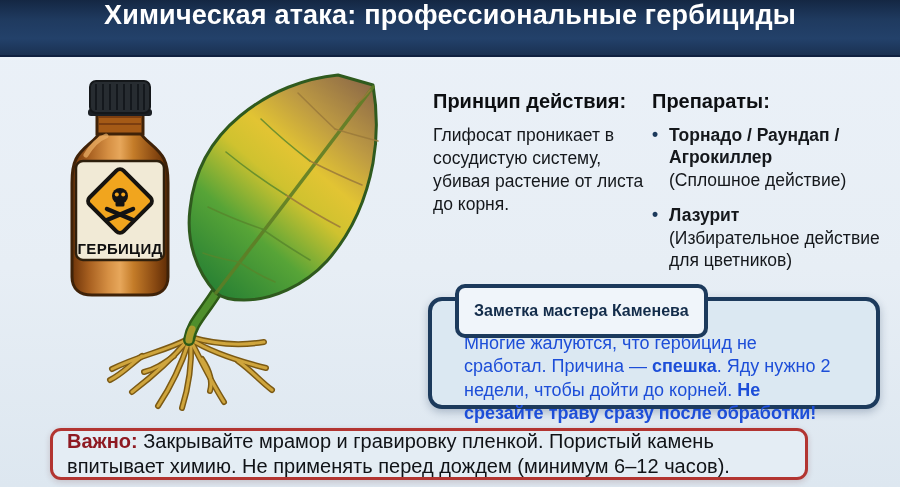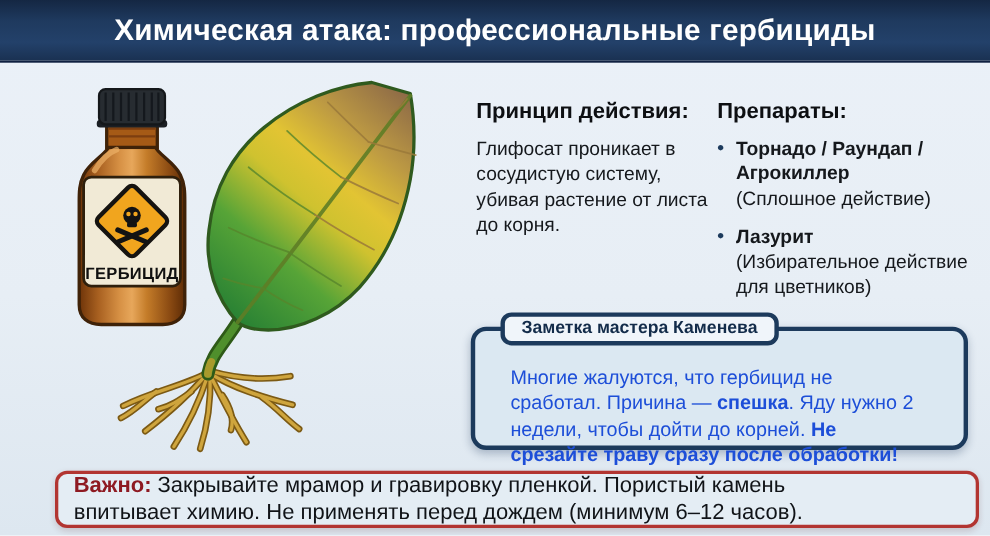--- a/index.html
+++ b/index.html
@@ -6,21 +6,21 @@
   .canvas{
     position:relative;width:900px;height:487px;overflow:hidden;
     background:linear-gradient(180deg,#ebf1f8 0%,#e7eef5 55%,#dde7f0 100%);
     font-family:"Liberation Sans",sans-serif;
   }
   
   .header{
     position:absolute;left:0;top:0;width:900px;height:55px;
     background:linear-gradient(180deg,#142743 0%,#1f3a5f 35%,#23416a 70%,#1a3152 100%);
     border-bottom:2px solid #0f2040;
-    display:flex;align-items:center;justify-content:center;
+    display:flex;align-items:flex-start;justify-content:center;
   }
   .header h1{margin:0;color:#ffffff;font-size:27px;font-weight:700;letter-spacing:.2px;}
 
   
   .illus{position:absolute;left:40px;top:57px;width:400px;height:372px;}
 
   
   .col h2{margin:0 0 11px 0;font-size:20px;font-weight:700;color:#0d0f12;}
   .principle{position:absolute;left:433px;top:90px;width:215px;}
   .principle p{margin:0;font-size:17.5px;line-height:1.32;color:#15181c;}
@@ -33,27 +33,27 @@
 
   
   .note-box{
     position:absolute;left:428px;top:297px;width:452px;height:112px;box-sizing:border-box;
     background:#dbe8f2;border:4px solid #1c3a5c;border-radius:14px;
     box-shadow:0 3px 8px rgba(25,50,85,.28);
   }
   .note-tab{
     position:absolute;left:23px;top:-17px;white-space:nowrap;
     background:#f0f5fa;border:4px solid #1c3a5c;border-radius:10px;
-    padding:2px 15px;font-size:16px;font-weight:700;color:#132c4a;
+    padding:14px 15px;font-size:16px;font-weight:700;color:#132c4a;
   }
   .note-box p{margin:16px;padding:15px 16px 10px 16px;font-size:18px;line-height:1.3;color:#1d4ed8;}
 
   
   .important-box{
-    position:absolute;left:50px;top:428px;width:840px;height:52px;box-sizing:border-box;
+    position:absolute;left:50px;top:428px;width:758px;height:52px;box-sizing:border-box;
     background:#e4edf4;border:3px solid #b23531;border-radius:11px;
     box-shadow:0 2px 6px rgba(90,20,20,.18);
     display:flex;align-items:center;
   }
   .important-box p{margin:0;padding:0 14px;font-size:20px;line-height:1.27;color:#101317;max-width:700px;}
   .seg-b{font-weight:700;}
 </style>
 </head>
 <body>
 

